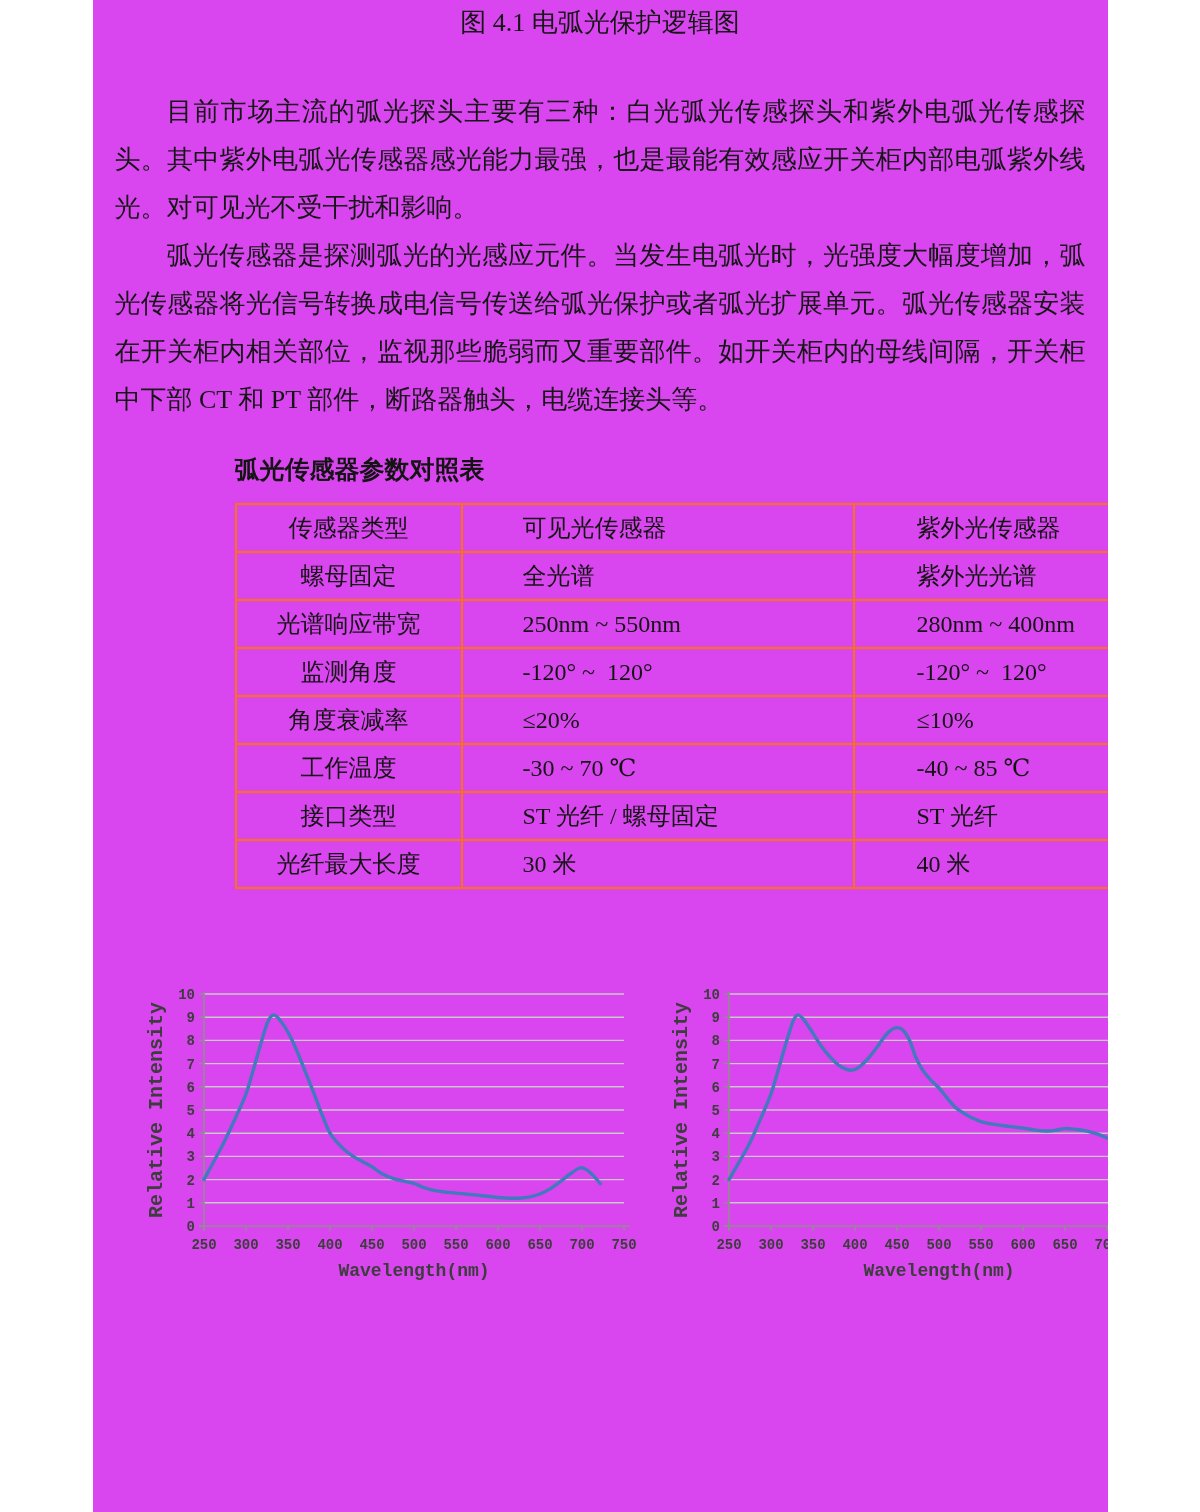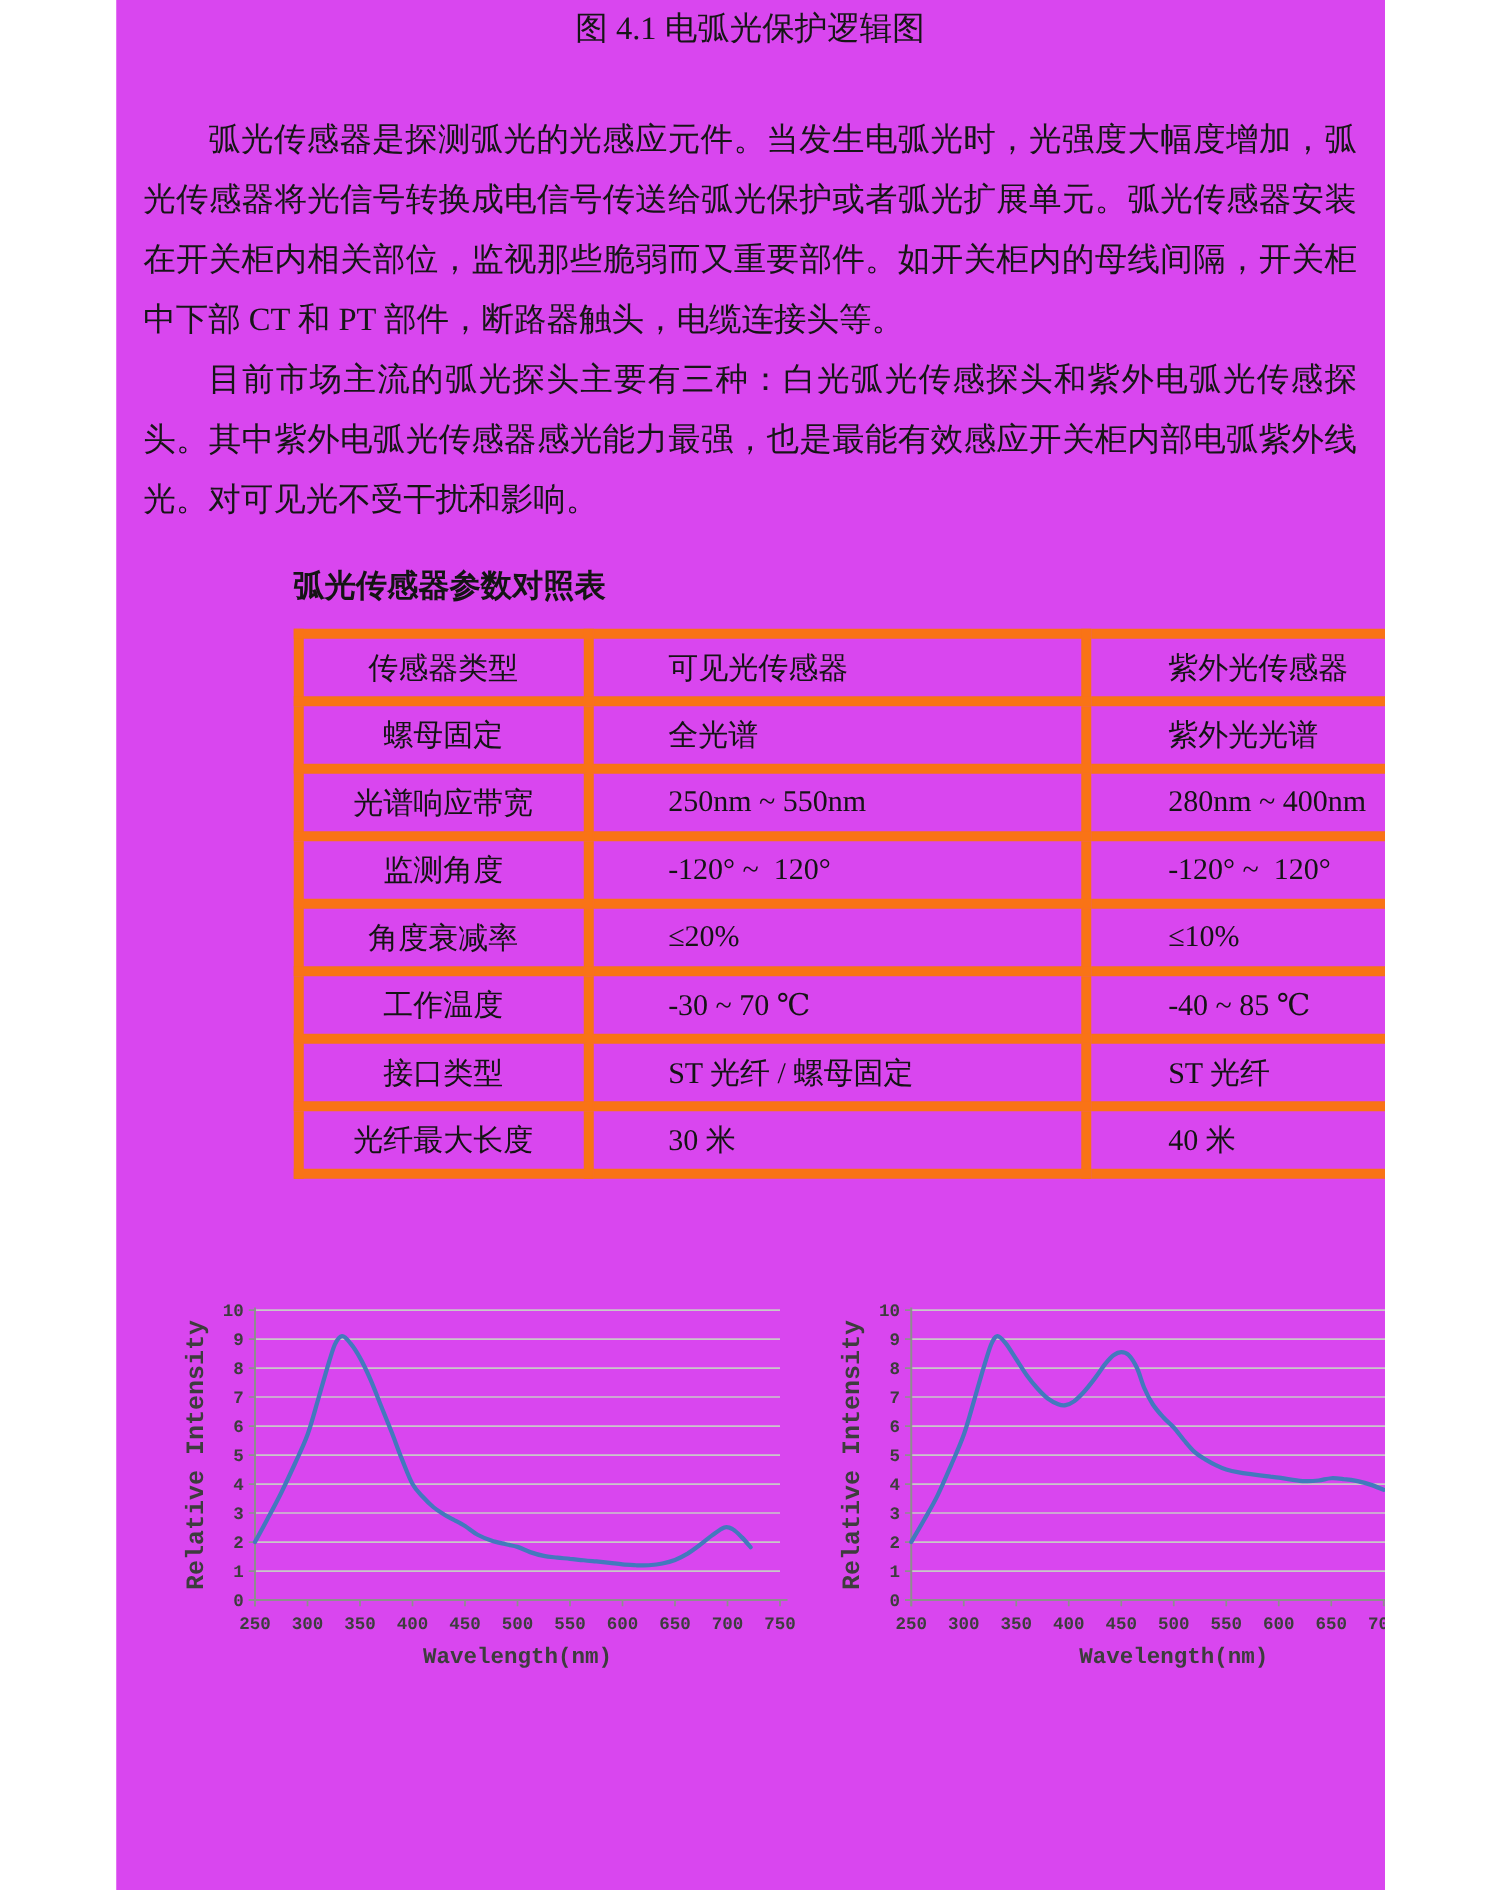--- a/index.html
+++ b/index.html
@@ -37,21 +37,21 @@
     color:#141414;
   }
   table.param-table{
     margin:17px 0 0 142px;
     width:893px;
     border-collapse:collapse;
     table-layout:fixed;
   }
   table.param-table th,
   table.param-table td{
-    border:8px solid #f97316;
+    border:2px solid #f97316;
     height:46px;
     font-size:24px;
     font-weight:normal;
     vertical-align:middle;
     white-space:pre-wrap;
     color:#141414;
     padding:0;
   }
   table.param-table th:nth-child(1),table.param-table td:nth-child(1){width:224px;text-align:center;}
   table.param-table th:nth-child(2),table.param-child td:nth-child(2){width:330px;}
@@ -70,22 +70,22 @@
   .axis-label-y{font-family:"Liberation Mono","DejaVu Sans Mono",monospace;font-size:20px;font-weight:bold;fill:#3d3d3d;}
 </style>
 </head>
 <body>
 
 <div class="page">
 
   <div class="doc-title">图 4.1 电弧光保护逻辑图</div>
 
   <div class="body-text">
+    <p>目前市场主流的弧光探头主要有三种：白光弧光传感探头和紫外电弧光传感探头。其中紫外电弧光传感器感光能力最强，也是最能有效感应开关柜内部电弧紫外线光。对可见光不受干扰和影响。</p>
     <p>弧光传感器是探测弧光的光感应元件。当发生电弧光时，光强度大幅度增加，弧光传感器将光信号转换成电信号传送给弧光保护或者弧光扩展单元。弧光传感器安装在开关柜内相关部位，监视那些脆弱而又重要部件。如开关柜内的母线间隔，开关柜中下部 CT 和 PT 部件，断路器触头，电缆连接头等。</p>
-    <p>目前市场主流的弧光探头主要有三种：白光弧光传感探头和紫外电弧光传感探头。其中紫外电弧光传感器感光能力最强，也是最能有效感应开关柜内部电弧紫外线光。对可见光不受干扰和影响。</p>
   </div>
 
   <div class="table-title">弧光传感器参数对照表</div>
 
   <table class="param-table">
     <thead>
       <tr>
         <th>传感器类型</th>
         <th>可见光传感器</th>
         <th>紫外光传感器</th>

